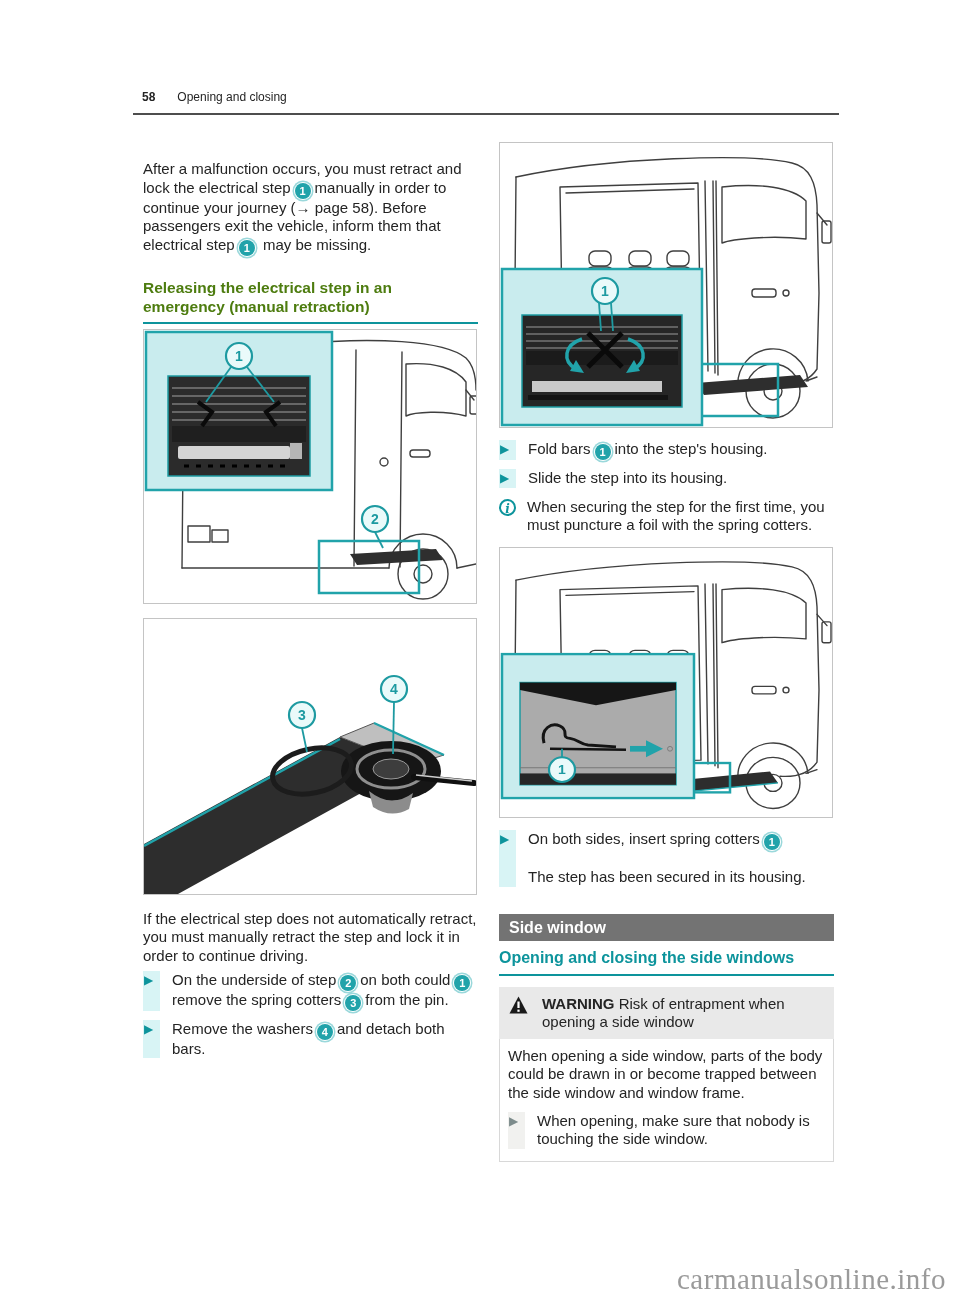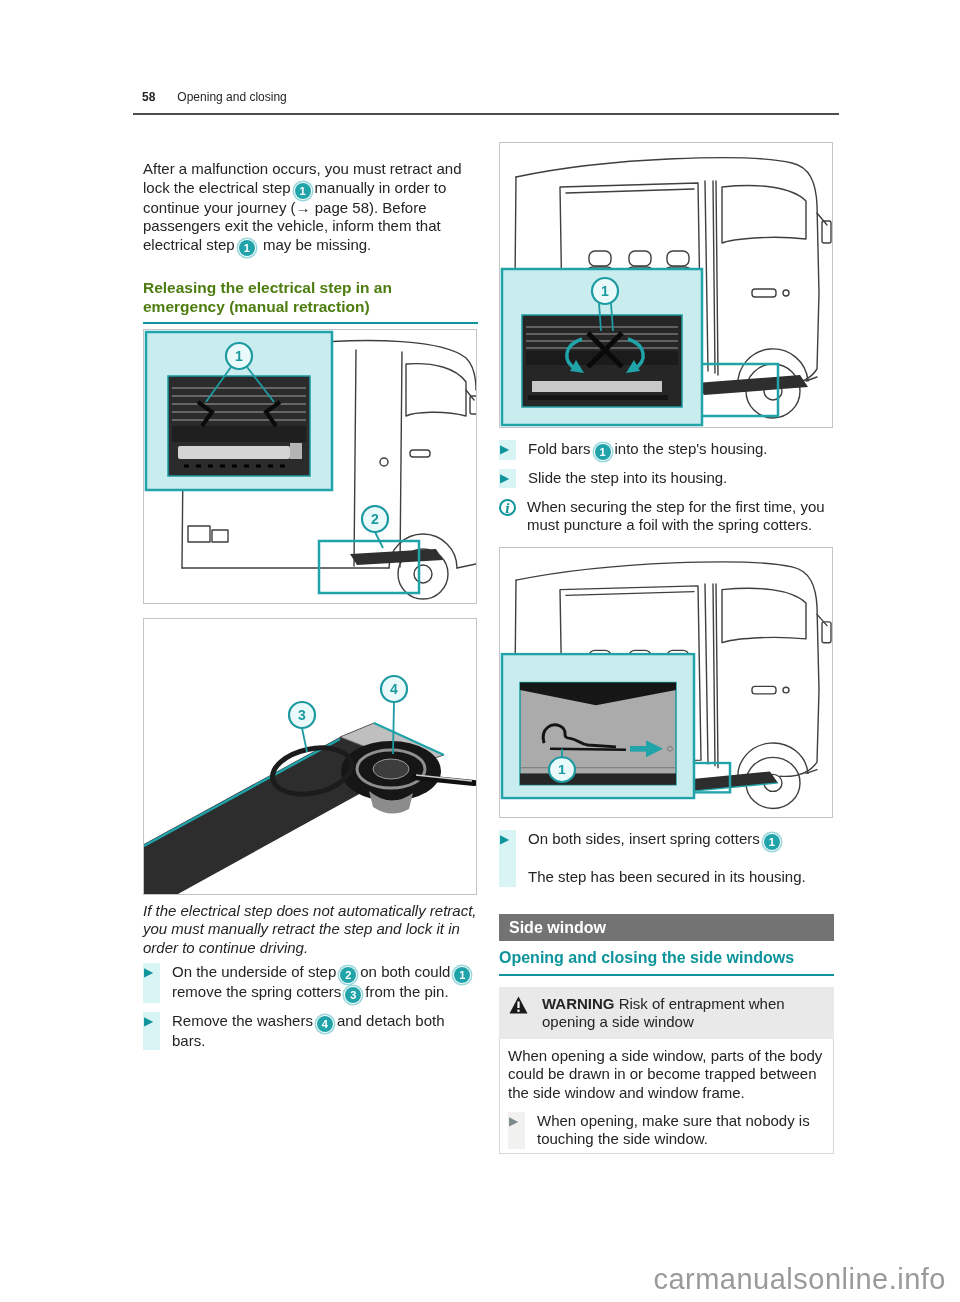--- a/index.html
+++ b/index.html
@@ -34,21 +34,21 @@
 
   .figure{
     border:1px solid #c4c4c4;background:#fff;box-sizing:border-box;width:334px;
   }
   .figure svg{display:block;}
   .fig1{margin-top:5px;height:275px;}
   .fig2{margin-top:14px;height:277px;}
   .fig3{height:286px;}
   .fig4{margin-top:12px;height:271px;}
 
-  .para2{margin-top:7px;font-style:italic;}
+  .para2{margin-top:15px;}
 
   .steps{margin-top:5px;}
   .step-item{display:flex;margin-bottom:9px;}
   .step-marker{
     flex:0 0 17px;background:#d8f4f5;color:#0d949c;
     font-size:12px;line-height:18px;margin-right:12px;
   }
   .step-marker::before{content:"";}
   .step-marker .glyph{display:block;padding-left:1px;}
   .step-text{flex:1;}
@@ -72,28 +72,28 @@
     border-bottom:2px solid #0d949c;padding-bottom:6px;
   }
 
   .warning-box{margin-top:11px;}
   .warning-head{
     background:#e9e9e9;padding:8px 10px 7px 10px;display:flex;align-items:flex-start;
   }
   .warning-head .tri{flex:0 0 19px;margin-right:14px;margin-top:1px;}
   .warning-title b{font-weight:bold;}
   .warning-body{
-    border:1px solid #d8d8d8;border-top:none;padding:8px 8px 4px 8px;
+    border:1px solid #d8d8d8;border-top:none;padding:8px 8px 12px 8px;
   }
   .warning-step{display:flex;margin-top:9px;}
   .warning-step .step-marker{background:#f1f1ef;color:#7c8b8b;}
 
   .watermark{
     position:absolute;right:14px;bottom:6px;color:#9a9a9a;
-    font-size:29px;letter-spacing:0.5px;
+    font-size:29px;letter-spacing:0.5px;font-family:Liberation Serif, serif;
   }
 
   svg text.callout-num{
     font-family:"Liberation Sans","DejaVu Sans",sans-serif;
     font-weight:bold;font-size:14px;fill:#1d9aa1;
   }
   .van{stroke:#3f3f3f;stroke-width:1.4;fill:none;stroke-linecap:round;stroke-linejoin:round;}
 </style>
 </head>
 <body>

